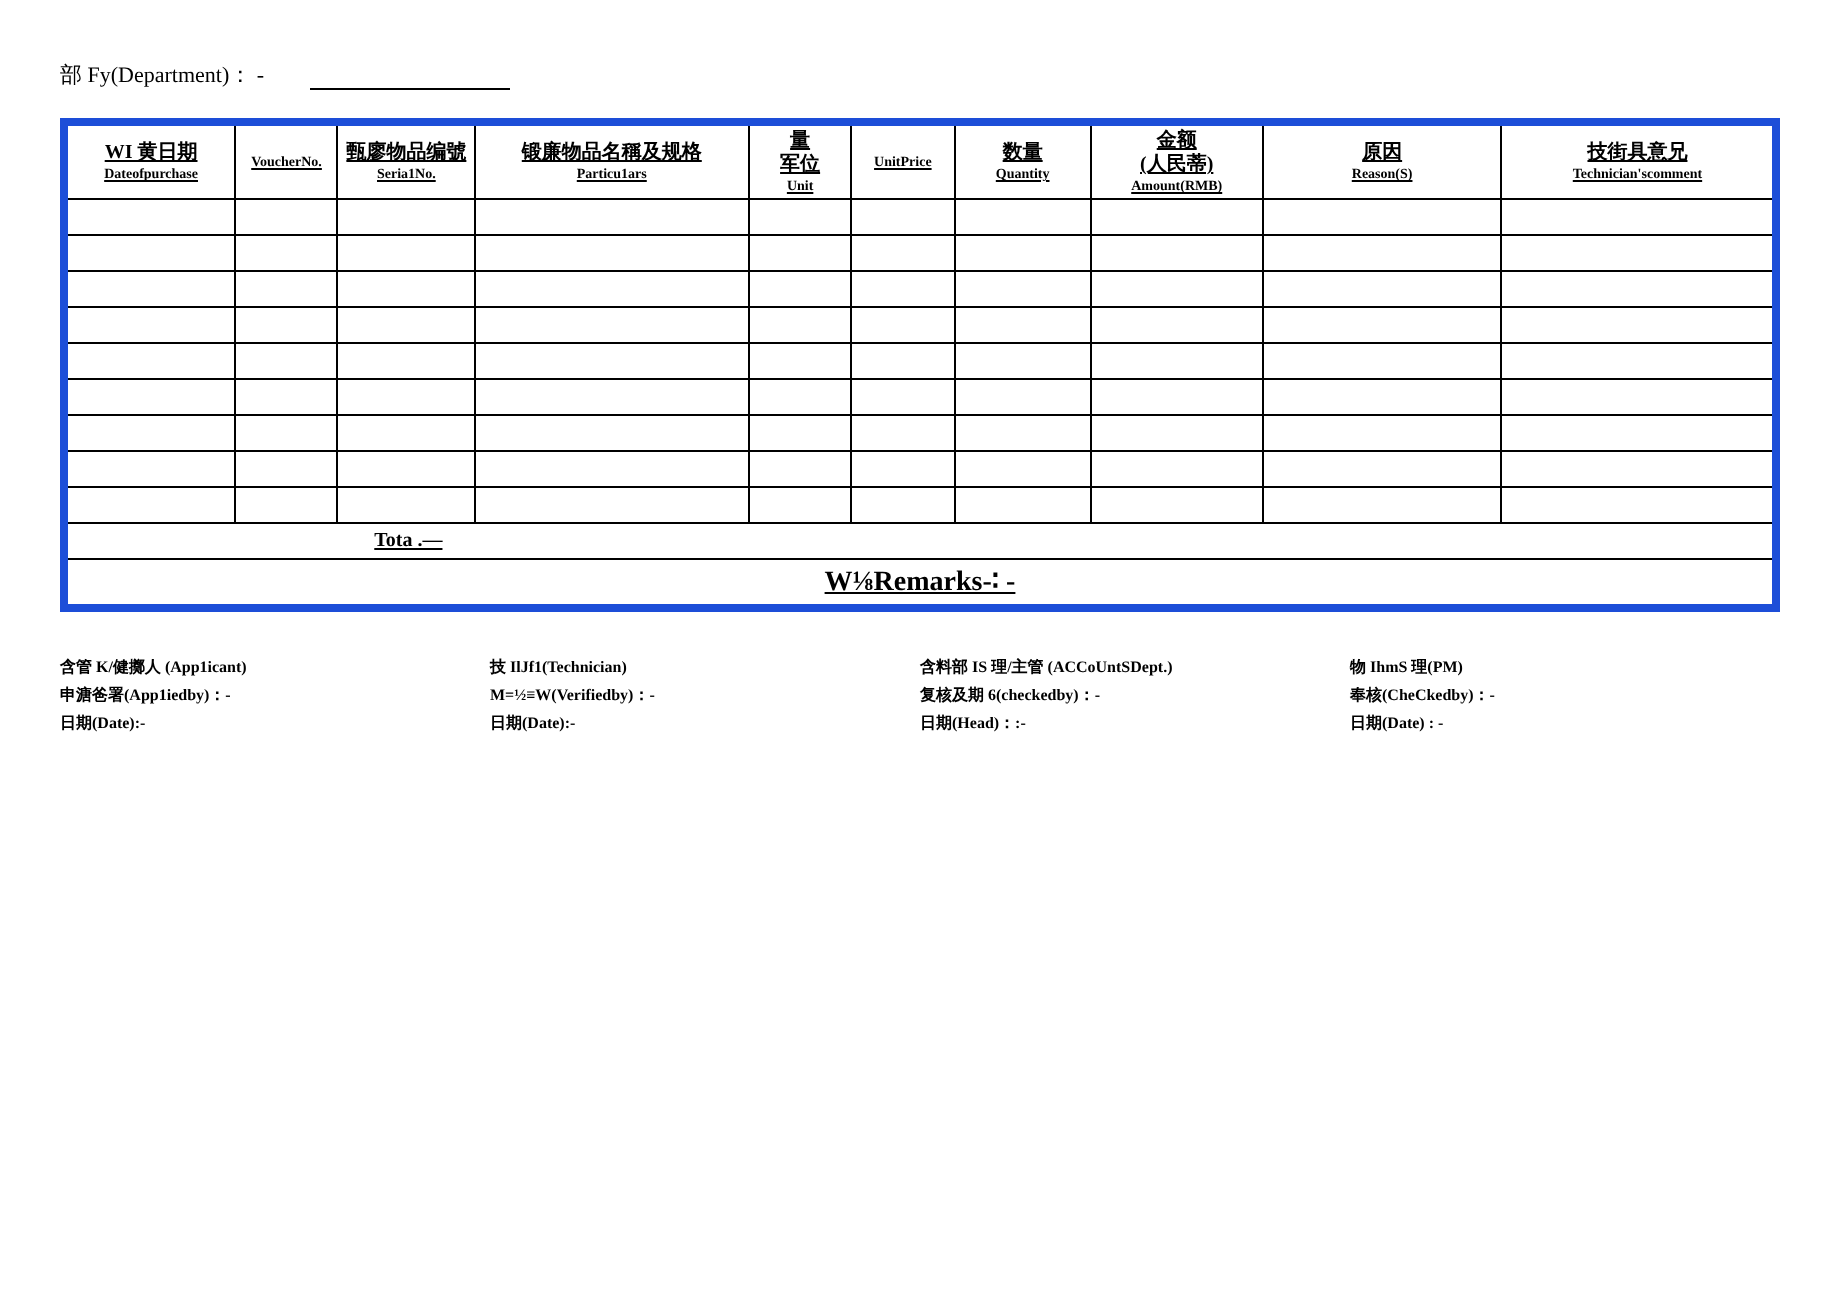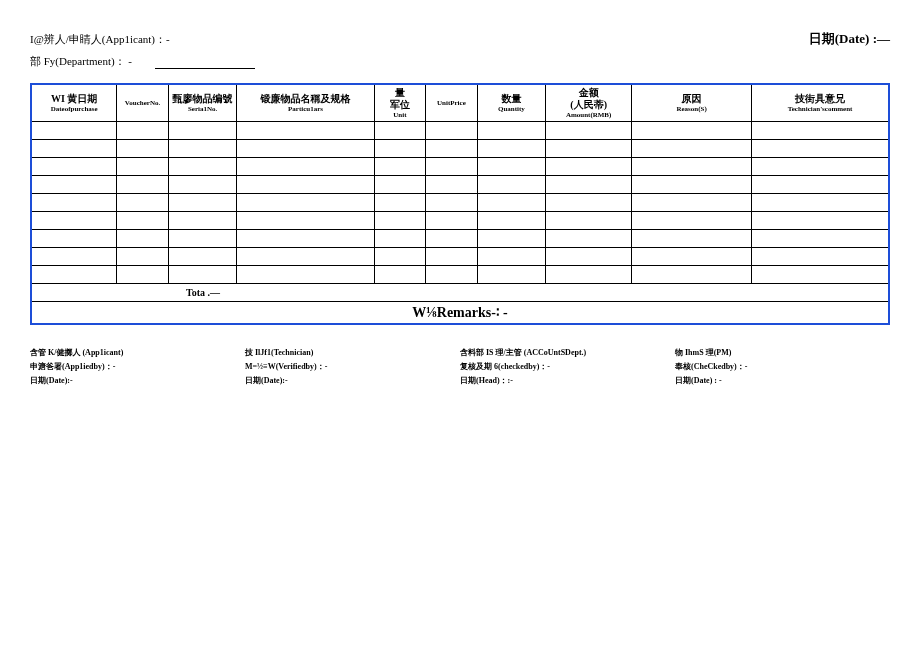--- a/index.html
+++ b/index.html
@@ -42,21 +42,22 @@
   .dept-row .blank-line {
     display: inline-block;
     width: 100px;
     border-bottom: 1px solid #000;
     vertical-align: bottom;
     margin-left: 20px;
   }
   table.main {
     width: 100%;
     border-collapse: collapse;
-    border: 2px solid #1d4ed8;
+    border: 4px solid #1d4ed8;
+    text-decoration: underline;
   }
   table.main th, table.main td {
     border: 1px solid #000;
     padding: 2px 3px;
     text-align: center;
     vertical-align: middle;
   }
   table.main th {
     font-weight: bold;
     font-size: 9px;
@@ -110,24 +111,20 @@
   col.c8 { width: 10%; }
   col.c9 { width: 14%; }
   col.c10{ width: 16%; }
 </style>
 </head>
 <body>
 
 <div class="page">
 
 
-  <div class="header-row">
-    <div class="header-left">I@辨人/申睛人(App1icant)：-</div>
-    <div class="header-right">日期(Date) :—</div>
-  </div>
 
   <div class="dept-row">
     <span>部 Fy(Department)： -</span>
     <span class="blank-line"></span>
   </div>
 
   <table class="main">
     <colgroup>
       <col class="c1">
         <col class="c2">

